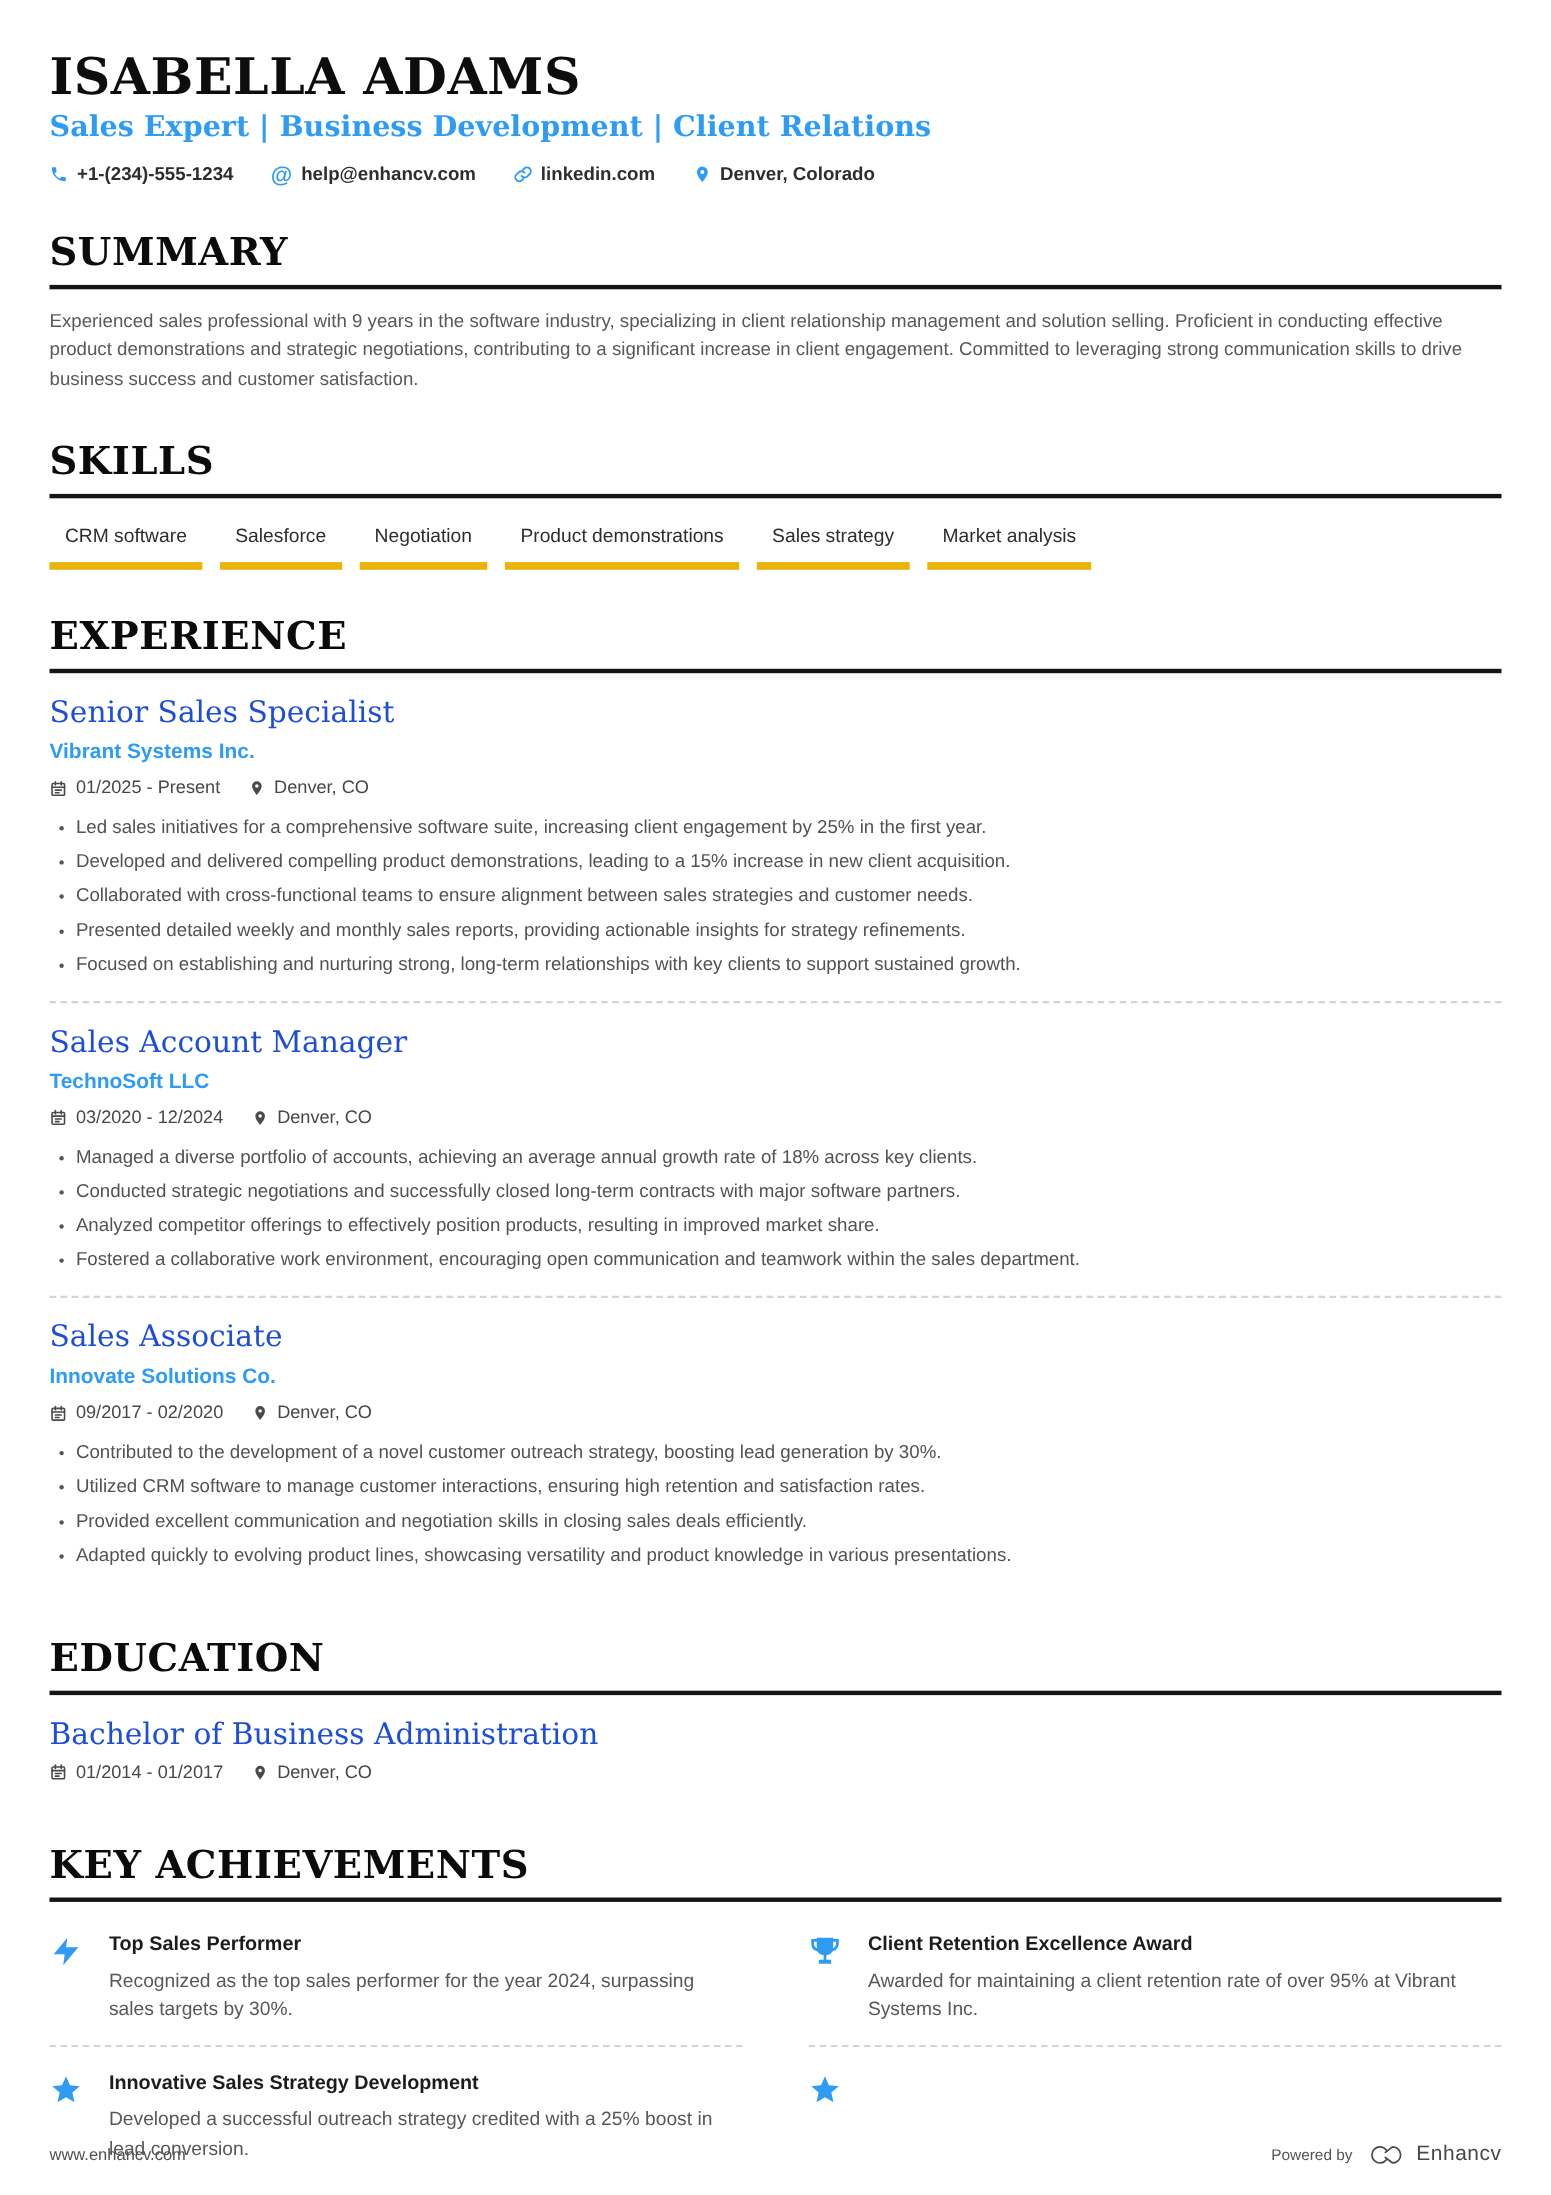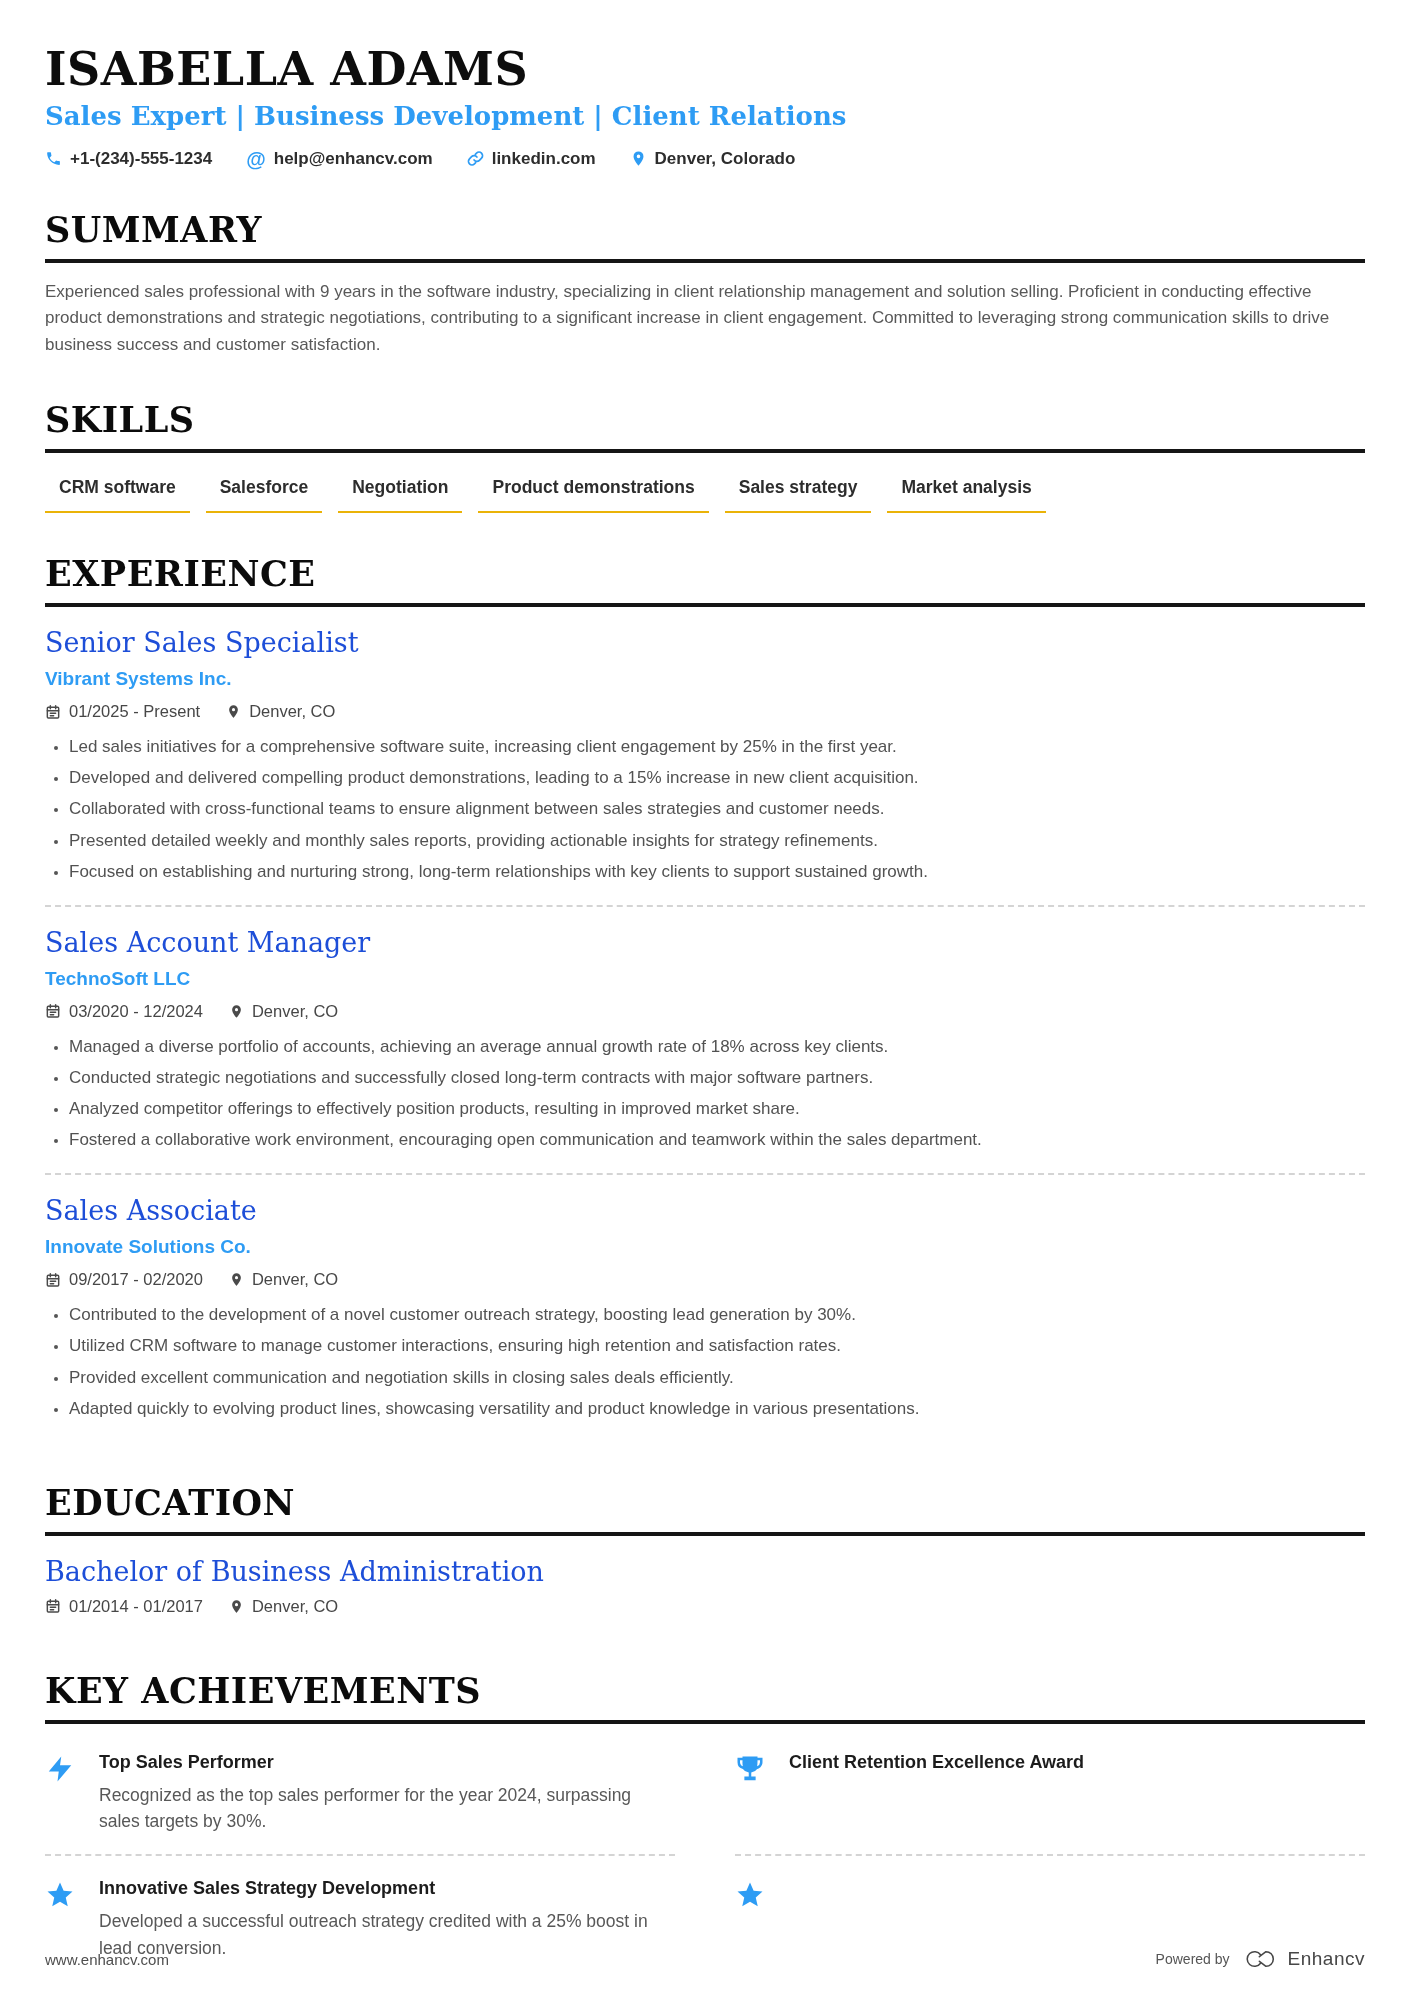--- a/index.html
+++ b/index.html
@@ -15,21 +15,21 @@
   .contact-item .cicon { color:#2e9cf4; display:inline-flex; }
   .at-glyph { color:#2e9cf4; font-size:20px; font-weight:700; line-height:1; }
 
   
   .section { margin-top:40px; }
   .section-heading { font-family:"DejaVu Serif", serif; font-weight:700; font-size:35px; letter-spacing:0.5px; color:#0b0b0b; margin:0; padding-bottom:9px; border-bottom:4px solid #151515; }
   .summary-text { margin-top:16px; font-size:17px; line-height:1.58; color:#585858; }
 
   
   .skills-row { display:flex; flex-wrap:wrap; gap:16px; margin-top:24px; }
-  .skill { font-size:17.5px; font-weight:700; color:#2d2d2d; padding:0 14px 13px 14px; border-bottom:2px solid #eab308; }
+  .skill { font-size:17.5px; font-weight:400; color:#2d2d2d; padding:0 14px 13px 14px; border-bottom:7px solid #eab308; }
 
   
   .job { padding:20px 0 14px 0; }
   .job:not(:last-child) { border-bottom:2px dashed #d4d4d4; }
   .job-title, .degree-title { font-family:"DejaVu Serif", serif; font-weight:400; font-size:27px; color:#1d4ed8; margin:0 0 10px 0; }
   .company { font-size:19px; font-weight:700; color:#2e9cf4; margin:2px 0 12px 0; }
   .meta-row { display:flex; align-items:center; gap:26px; font-size:16.5px; color:#474747; }
   .meta-item { display:flex; align-items:center; gap:8px; }
   .meta-item .micon { color:#4a4a4a; display:inline-flex; }
   ul.bullets { margin:14px 0 4px 0; padding-left:24px; }
@@ -257,20 +257,21 @@
         <h4 class="ach-title">Top Sales Performer</h4>
         <div class="ach-desc">Recognized as the top sales performer for the year 2024, surpassing sales targets by 30%.</div>
       </div>
     </div>
         <div class="ach row-divider">
       <span class="ach-icon"><svg width="30" height="30" viewBox="0 0 24 24" fill="currentColor">
               <path fill-rule="evenodd" d="M6 2h12v1h4v3.5c0 2.6-1.8 4.8-4.3 5.4A6.6 6.6 0 0 1 13 14.8V18h3.5v3h-9v-3H11v-3.2a6.6 6.6 0 0 1-4.7-2.9A5.6 5.6 0 0 1 2 6.5V3h4V2zM4 5v1.5c0 1.5.9 2.8 2.3 3.3A12.6 12.6 0 0 1 6 6V5H4zm16 0h-2v1c0 1.3-.1 2.6-.3 3.8A3.6 3.6 0 0 0 20 6.5V5z"></path>
             </svg></span>
       <div>
         <h4 class="ach-title">Client Retention Excellence Award</h4>
+        <div class="ach-desc">Awarded for maintaining a client retention rate of over 95% at Vibrant Systems Inc.</div>
       </div>
     </div>
         <div class="ach">
       <span class="ach-icon"><svg width="30" height="30" viewBox="0 0 24 24" fill="currentColor">
               <polygon points="12,2 14.9,8.6 22,9.2 16.6,13.9 18.2,21 12,17.3 5.8,21 7.4,13.9 2,9.2 9.1,8.6"></polygon>
             </svg></span>
       <div>
         <h4 class="ach-title">Innovative Sales Strategy Development</h4>
         <div class="ach-desc">Developed a successful outreach strategy credited with a 25% boost in lead conversion.</div>
       </div>

